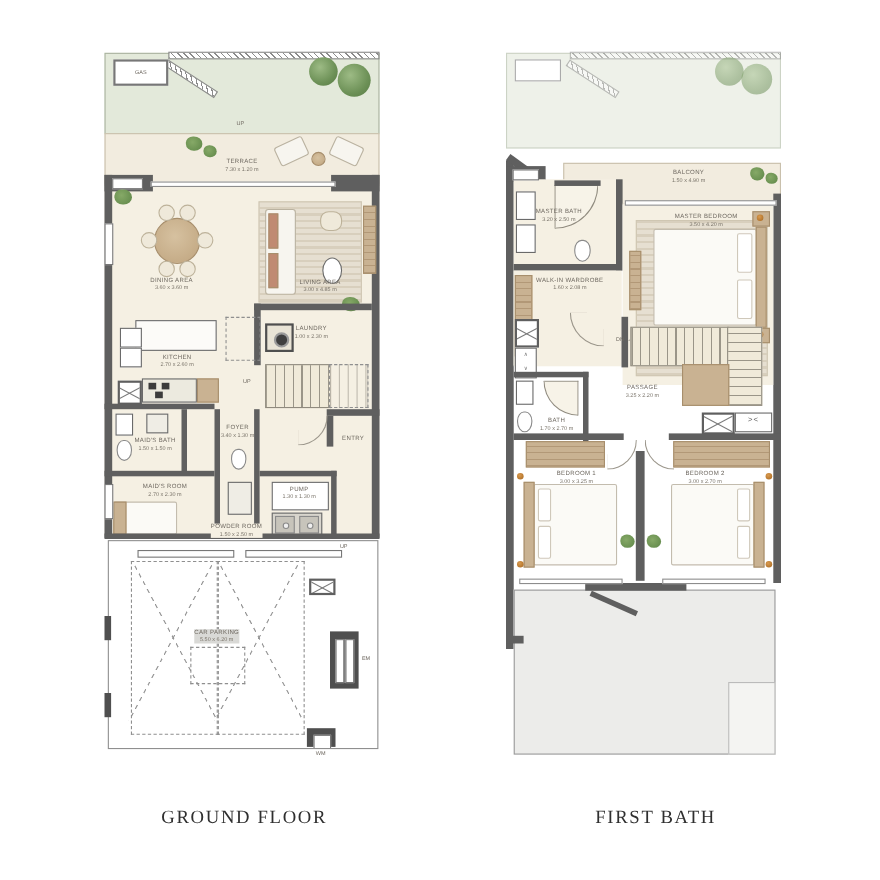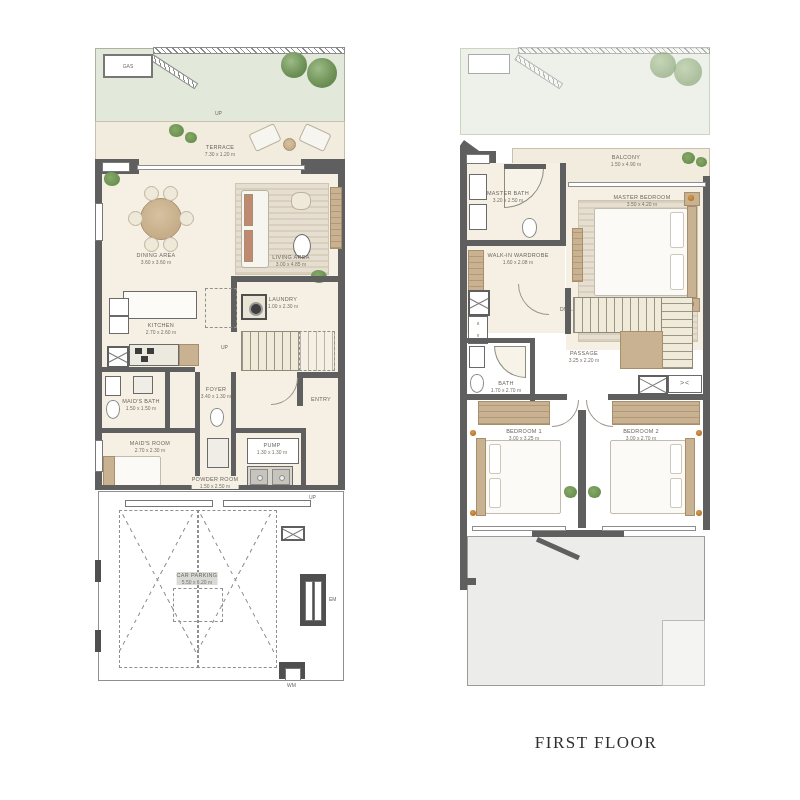--- a/index.html
+++ b/index.html
@@ -337,14 +337,15 @@
     <div class="winline" style="left:12px;top:478px;width:92px;"></div>
     <div class="winline" style="left:142px;top:478px;width:92px;"></div>
 
     <div class="roof" style="left:7px;top:488px;width:236px;height:148px;"></div>
     <div class="winbox" style="left:202px;top:572px;width:41px;height:64px;background:#f4f4f2;border-color:#bbb;"></div>
     <div class="wall" style="left:72px;top:482px;width:92px;height:7px;"></div>
     <div class="wall" style="left:78px;top:489px;width:46px;height:5px;transform:rotate(24deg);transform-origin:0 0;"></div>
     <div class="wall" style="left:0;top:530px;width:16px;height:7px;"></div>
   </div>
 
-  <div class="title" style="left:596px;top:733px;">FIRST FLOOR</div>
+  <div class="title" style="left:222px;top:733px;">GROUND FLOOR</div>
+  <div class="title" style="left:596px;top:733px;">FIRST BATH</div>
 </div>
 
 </body></html>

